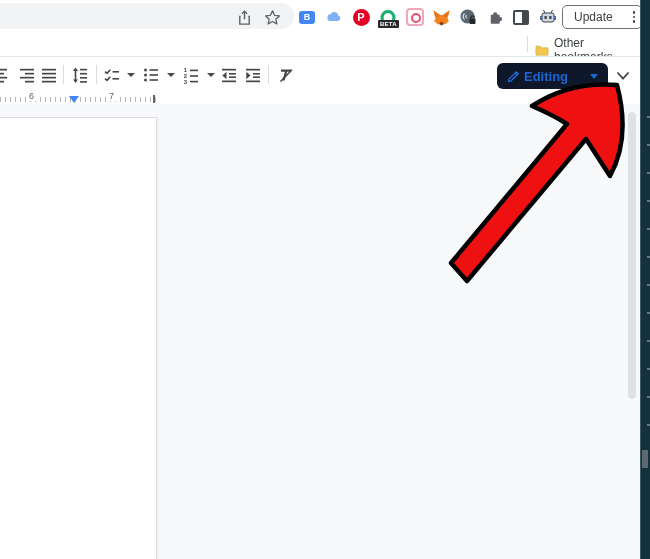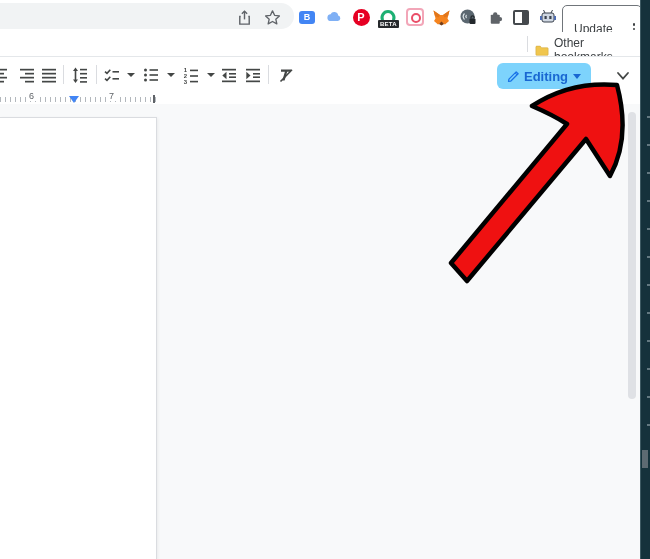--- a/index.html
+++ b/index.html
@@ -12,36 +12,36 @@
   .ext{position:absolute;top:7px;width:20px;height:20px;display:flex;align-items:center;justify-content:center;font-size:10px;}
   .ext-b{width:16px;height:13px;background:#4285f4;border-radius:3px;color:#fff;font-weight:bold;font-size:9px;display:flex;align-items:center;justify-content:center;}
   .ext-p{width:17px;height:17px;background:#e60023;border-radius:50%;color:#fff;font-weight:bold;font-size:11px;display:flex;align-items:center;justify-content:center;}
   .ext-beta{position:relative;width:20px;height:20px;}
   .beta-badge{position:absolute;left:0px;bottom:-1px;background:#26292c;color:#fff;font-size:6px;font-weight:bold;padding:1px 2px;border-radius:1px;letter-spacing:.2px;}
   .ext-pink{width:14px;height:14px;background:#fff;border:2px solid #f2a6b8;border-radius:4px;position:relative;}
   .ext-pink .dot{position:absolute;left:3px;top:3px;width:6px;height:6px;border:2px solid #ea4e68;border-radius:50%;}
   .ext-panel{width:12px;height:11px;border:2px solid #45494d;border-radius:2px;position:relative;}
   .ext-panel .half{position:absolute;right:0;top:0;width:5px;height:11px;background:#45494d;}
   .update-btn{position:absolute;left:562px;top:5px;height:22px;border:1.5px solid #70757a;border-radius:5px;
-    display:flex;align-items:center;padding:12px 6px 0 11px;gap:20px;background:#fff;}
+    display:flex;align-items:center;padding:0 6px 0 11px;gap:20px;background:#fff;}
   .update-btn span{font-size:12px;color:#3c4043;}
   .dots{display:flex;flex-direction:column;gap:2px;}
   .dots i{width:2.5px;height:2.5px;border-radius:50%;background:#3c4043;}
   
   .bookmarks{position:absolute;left:0;top:32px;width:640px;height:24px;background:#fff;border-bottom:1px solid #e8eaed;}
   .bm-first{position:absolute;left:6px;top:5px;font-size:12px;color:#3c4043;}
   .bm-sep{position:absolute;left:527px;top:4px;width:1px;height:16px;background:#dadce0;}
   .bm-other{position:absolute;left:535px;top:4px;display:flex;align-items:center;gap:5px;}
   .bm-other span{font-size:12px;color:#3c4043;}
   
   .doctoolbar{position:absolute;left:0;top:56px;width:640px;height:35px;background:#fff;border-top:1px solid #e4e7ea;border-bottom:1px solid #e4e7ea;}
   .tbn{position:absolute;top:7px;width:22px;height:22px;display:flex;align-items:center;justify-content:center;}
   .tdiv{position:absolute;top:8px;width:1px;height:19px;background:#dadce0;}
   .caret{position:absolute;top:16px;width:0;height:0;border-left:4px solid transparent;border-right:4px solid transparent;border-top:4px solid #444746;}
-  .mode-btn{position:absolute;left:497px;top:6px;width:94px;height:26px;background:#7dd3fc;border-radius:6px;
+  .mode-btn{position:absolute;left:497px;top:6px;width:111px;height:26px;background:#0f172a;border-radius:6px;
     display:flex;align-items:center;padding:0 10px;box-sizing:border-box;gap:3px;}
   .mode-btn span{font-size:13px;color:#1967d2;font-weight:bold;flex:1;}
   .mode-caret{width:0;height:0;border-left:4.5px solid transparent;border-right:4.5px solid transparent;border-top:5px solid #1967d2;}
   .hide-menus{position:absolute;left:610px;top:6px;width:26px;height:26px;display:flex;align-items:center;justify-content:center;}
   
   .ruler{position:absolute;left:0;top:92px;width:640px;height:12px;background:#fff;}
   .ruler-ticks{position:absolute;left:0;top:5px;width:157px;height:5px;
     background:repeating-linear-gradient(to right,#b3b8bd 0 1px,transparent 1px 5px);}
   .ruler-num{position:absolute;top:-1px;font-size:9px;color:#5f6368;background:#fff;padding:0 2px;}
   .ruler-tri{position:absolute;left:69px;top:4px;width:0;height:0;border-left:5px solid transparent;border-right:5px solid transparent;border-top:7px solid #4285f4;}

